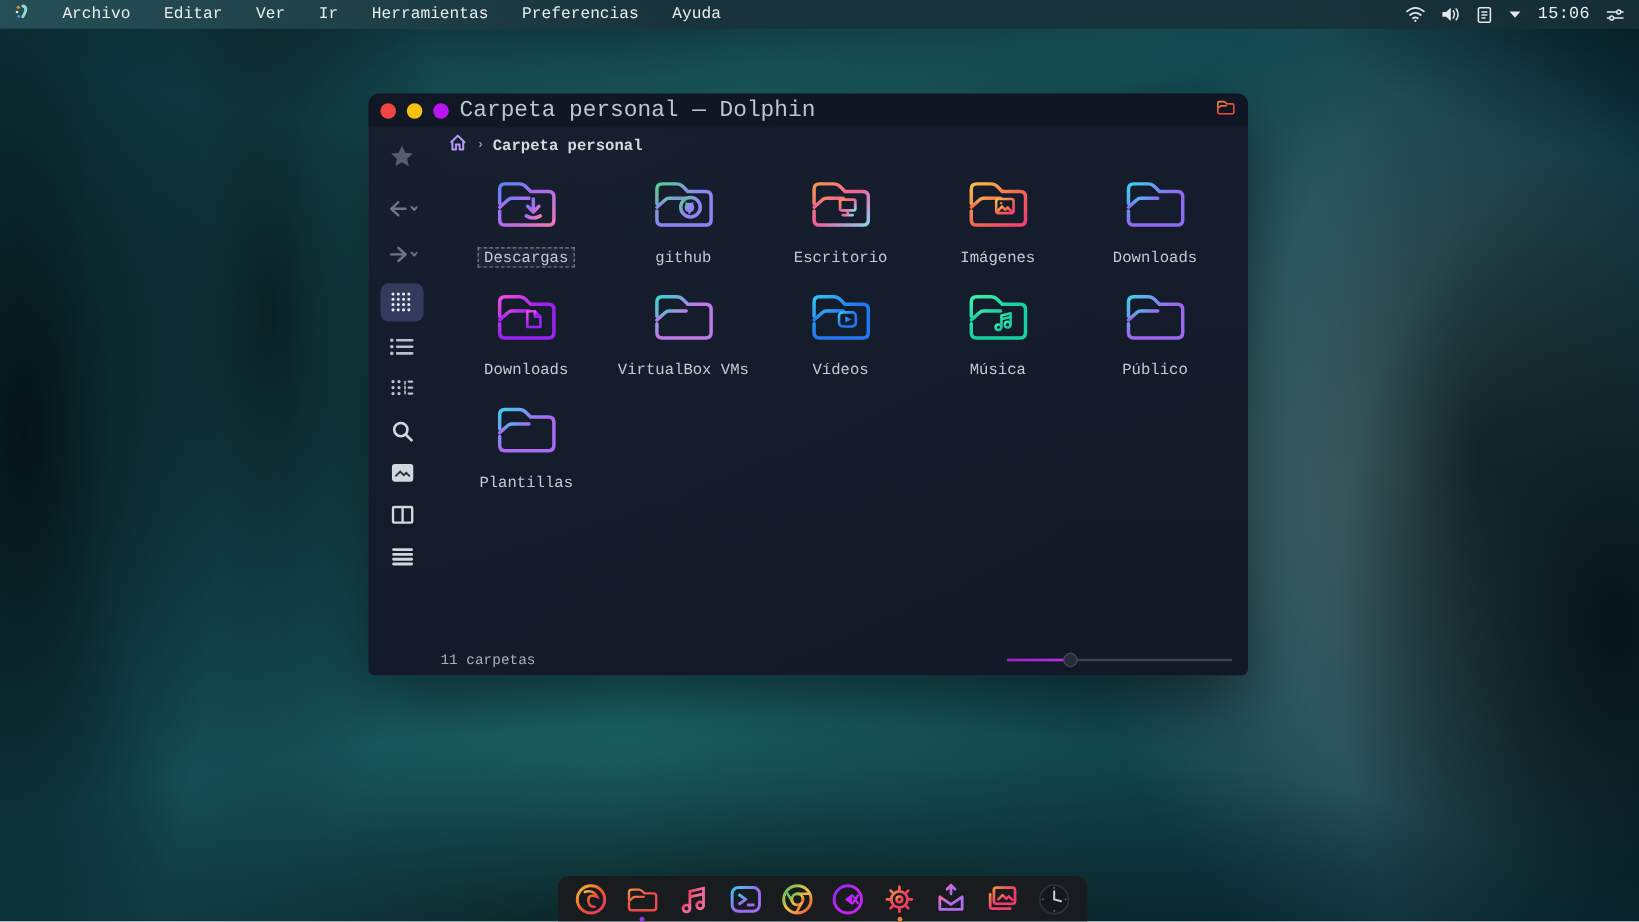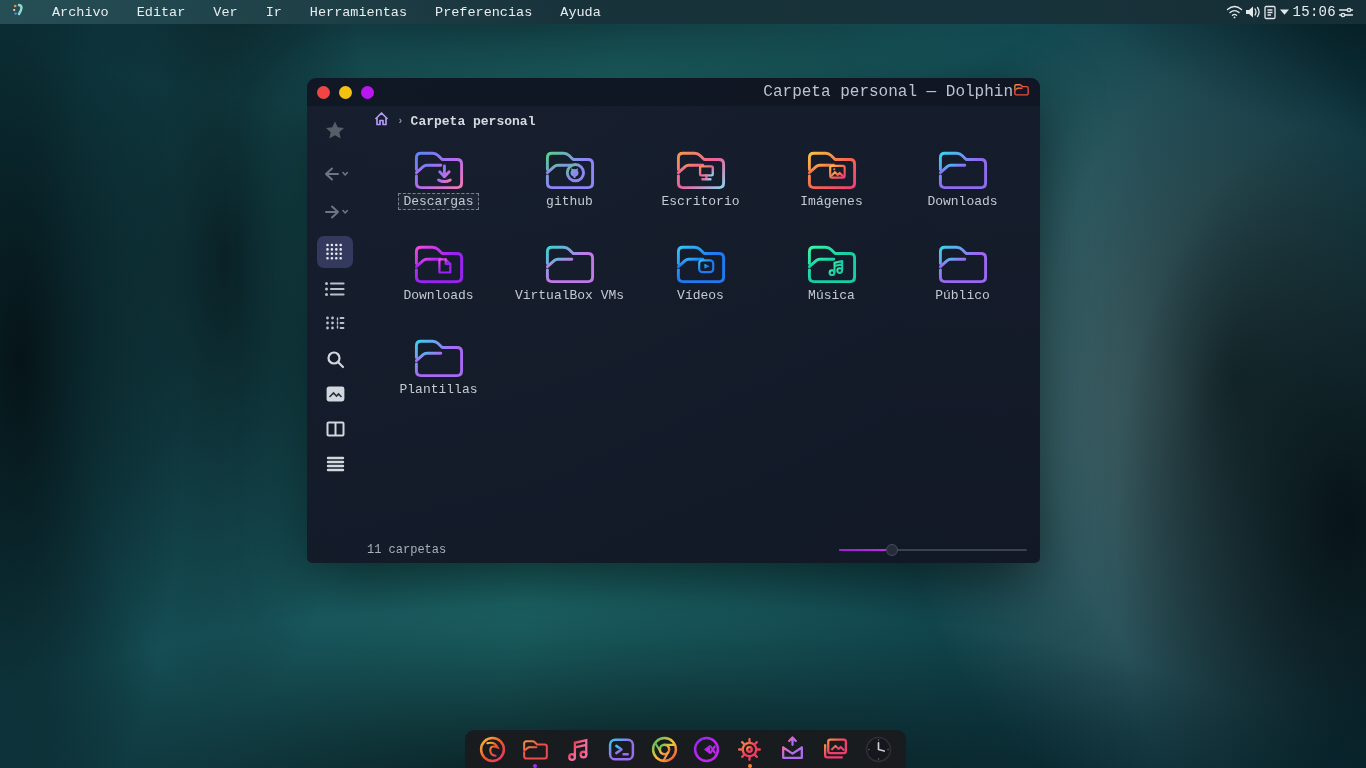--- a/index.html
+++ b/index.html
@@ -14,43 +14,43 @@
     radial-gradient(320px 560px at 1345px 520px, rgba(6,18,22,.96), transparent 72%),
     radial-gradient(270px 460px at 1235px 380px, rgba(9,26,30,.72), transparent 70%),
     radial-gradient(980px 280px at 45% 106%, rgba(4,12,16,.98), transparent 76%),
     radial-gradient(760px 210px at 38% -5%, rgba(6,17,23,.9), transparent 75%),
     radial-gradient(540px 260px at 108% -6%, rgba(4,14,18,.95), transparent 75%);}
   
   .menubar{position:absolute;top:0;left:0;right:0;height:24px;display:flex;align-items:center;
     padding:0 12px;background:linear-gradient(90deg,rgba(40,82,88,.92),rgba(25,50,59,.94) 42%,rgba(23,47,55,.94));
     color:#e7edf0;font-size:13.5px;z-index:5}
   .menubar .mitem{padding:2px 14px;cursor:default}
-  .tray{margin-left:auto;display:flex;align-items:center;gap:2px}
+  .tray{margin-left:auto;display:flex;align-items:center;gap:13px}
   .tray svg{display:block}
   .time{font-size:14px;letter-spacing:.3px}
   
   .window{position:absolute;left:307px;top:78px;width:733px;height:485px;border-radius:9px 9px 5px 5px;
     background:linear-gradient(160deg,rgba(23,29,45,.97),rgba(17,22,36,.97));box-shadow:0 20px 60px rgba(0,0,0,.55);z-index:4;
     display:flex;flex-direction:column}
   .titlebar{height:28px;display:flex;align-items:center;padding:0 10px;border-radius:9px 9px 0 0;
     background:rgba(13,18,30,.55)}
   .tl{width:13px;height:13px;border-radius:50%;margin-right:9px}
-  .wtitle{flex:1;text-align:right;font-size:16px;color:#bcc5cf}
+  .wtitle{flex:1;text-align:left;font-size:19px;color:#bcc5cf}
   .main{flex:1;display:flex;min-height:0}
   .sidebar{width:56px;display:flex;flex-direction:column;align-items:center;padding-top:10px}
   .side-ic{width:34px;height:28px;display:flex;align-items:center;justify-content:center;border-radius:7px;margin-bottom:7px}
   .side-ic.active{background:#333a5e;height:32px;width:36px}
   .gap1{margin-bottom:16px}.gap2{margin-bottom:10px}
   .content{flex:1;display:flex;flex-direction:column;min-width:0}
   .crumbs{height:30px;display:flex;align-items:center;gap:7px;padding-left:10px;color:#d4dae0;font-size:13px;font-weight:bold}
   .crumb-sep{color:#8a93a0;font-size:11px}
   .view{flex:1;padding:10px 0 0 10px;display:grid;grid-template-columns:repeat(5,131px);grid-auto-rows:94px}
   .cell{display:flex;flex-direction:column;align-items:center;justify-content:flex-start}
   .cell svg{width:60px;height:47px}
-  .flabel{margin-top:0;font-size:13px;color:#c3cad2;padding:0 4px;border:1px dashed transparent;white-space:nowrap}
+  .flabel{margin-top:13px;font-size:13px;color:#c3cad2;padding:0 4px;border:1px dashed transparent;white-space:nowrap}
   .cell.selected .flabel{border-color:#7a8290;background:rgba(90,100,120,.12)}
   .statusbar{height:26px;display:flex;align-items:center;padding:0 14px 0 4px;font-size:12px;color:#a8b0b9;position:relative}
   .slider{position:absolute;right:13px;top:12px;width:188px;height:2px;background:#3a4150;border-radius:2px}
   .slider .fill{position:absolute;left:0;top:0;height:2px;background:linear-gradient(90deg,#a01fd0,#c32be8);border-radius:2px}
   .slider .knob{position:absolute;top:-5px;width:12px;height:12px;border-radius:50%;background:#272c3a;border:1px solid #454c5c;transform:translateX(-6px)}
   
   .dock{position:absolute;left:465px;top:730px;width:441px;height:38px;background:rgba(26,27,31,.95);
     border-radius:9px 9px 0 0;display:flex;align-items:center;justify-content:space-around;padding:0 6px;z-index:5}
   .ditem{width:34px;height:38px;display:flex;flex-direction:column;align-items:center;justify-content:center;position:relative}
   .ditem svg{width:29px;height:29px}

